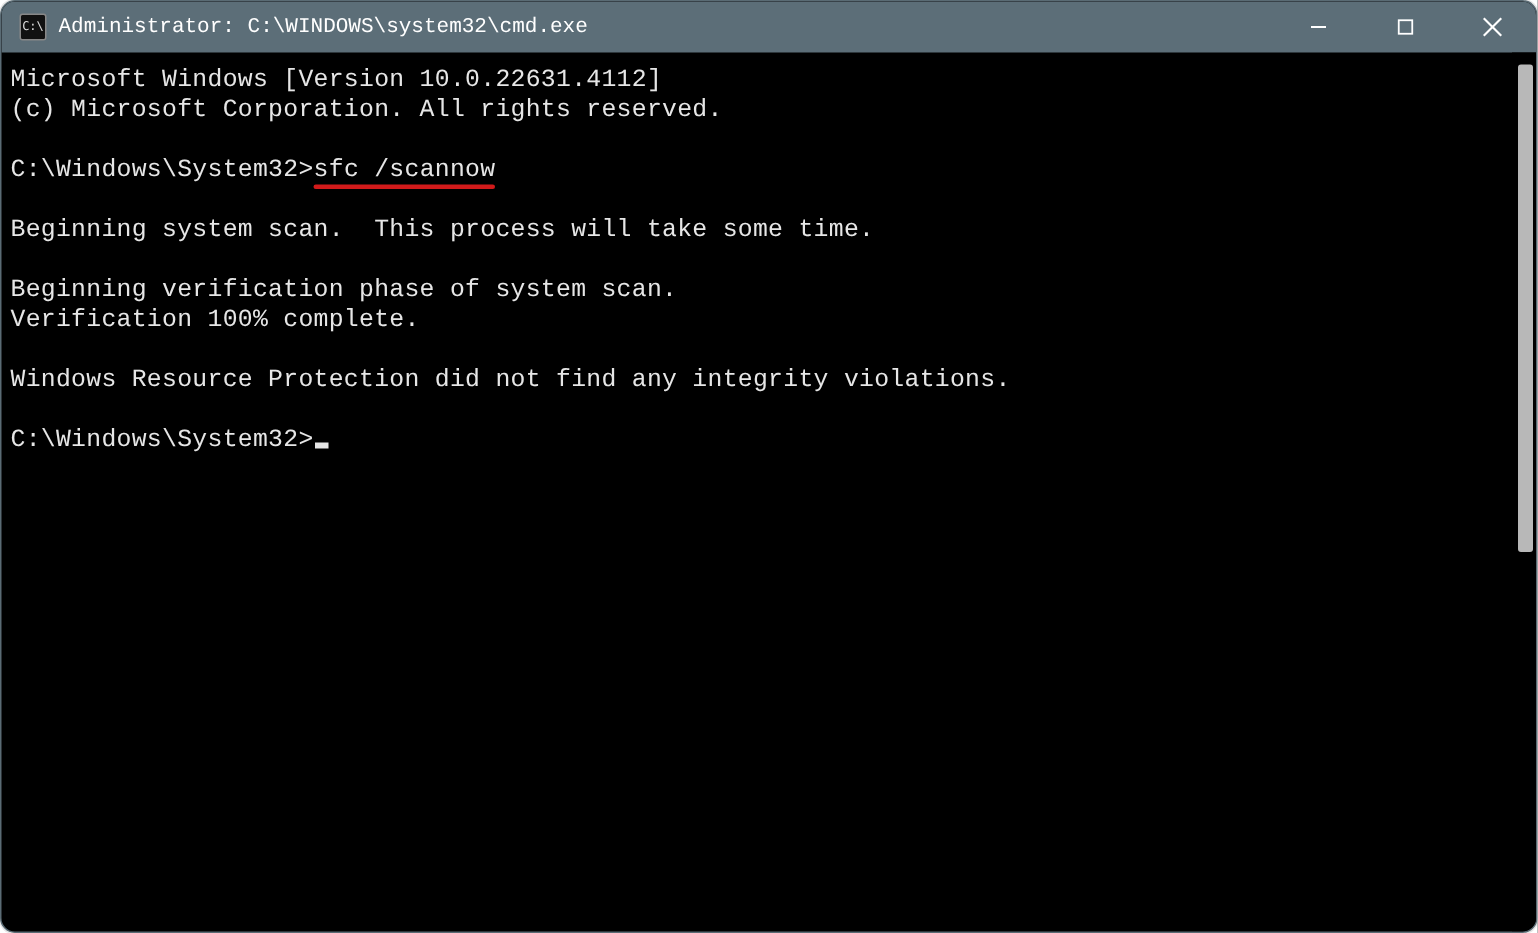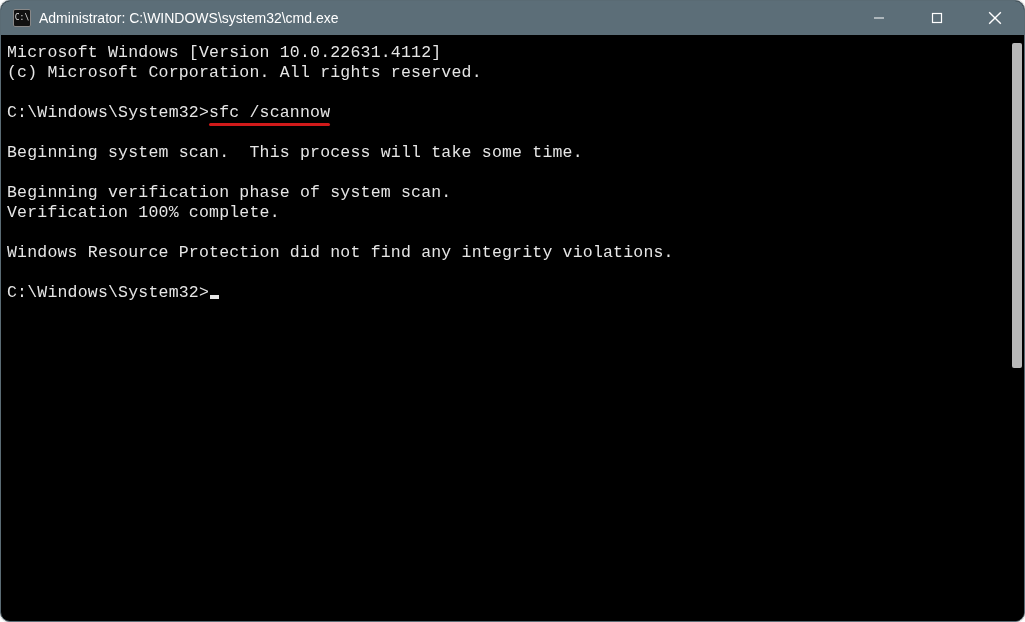--- a/index.html
+++ b/index.html
@@ -12,21 +12,21 @@
   .titlebar{
     height:34px;background:#5c6e78;display:flex;align-items:center;
     color:#fff;font-family:'Segoe UI',Tahoma,sans-serif;font-size:14px;
     user-select:none;
   }
   .titlebar .icon-slot{
     width:16px;height:16px;margin:0 8px 0 12px;display:flex;align-items:center;justify-content:center;
     background:#111;border:1px solid #888;border-radius:2px;font-size:8px;color:#ddd;
     font-family:Consolas,monospace;line-height:1;
   }
-  .titlebar .title{flex:1;white-space:nowrap;overflow:hidden;text-overflow:ellipsis;}
+  .titlebar .title{flex:1;white-space:nowrap;overflow:hidden;text-overflow:ellipsis;font-family:Liberation Mono, monospace;}
   .win-controls{display:flex;height:100%;}
   .win-btn{
     width:58px;height:100%;display:flex;align-items:center;justify-content:center;
     color:#fff;cursor:default;
   }
   .win-btn svg{width:12px;height:12px;stroke:#fff;stroke-width:1.2;fill:none;}
   .win-btn.close svg{width:14px;height:14px;}
   .client{
     position:absolute;top:34px;left:0;right:0;bottom:0;display:flex;
   }

